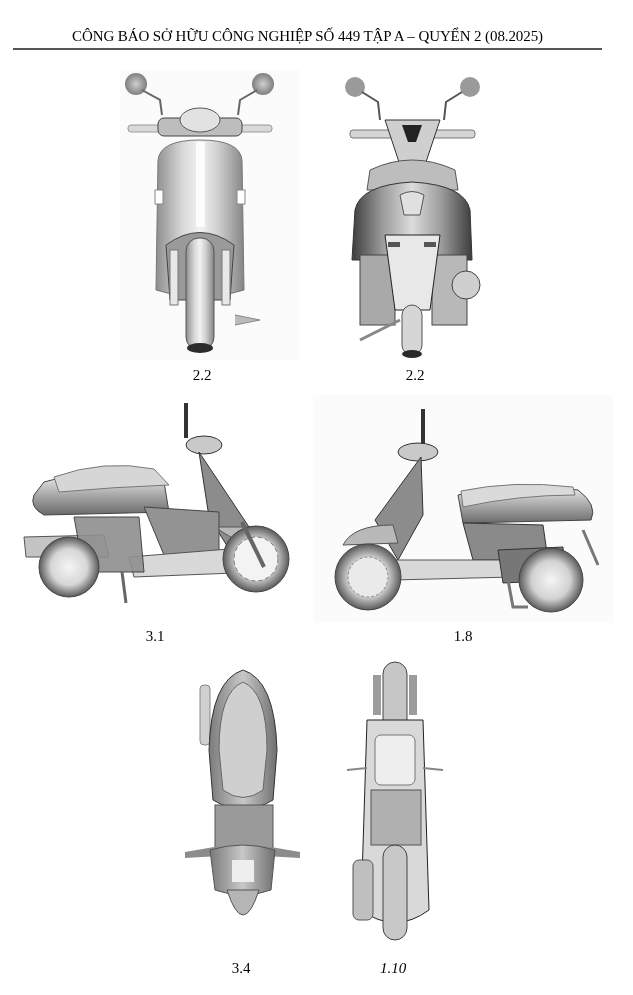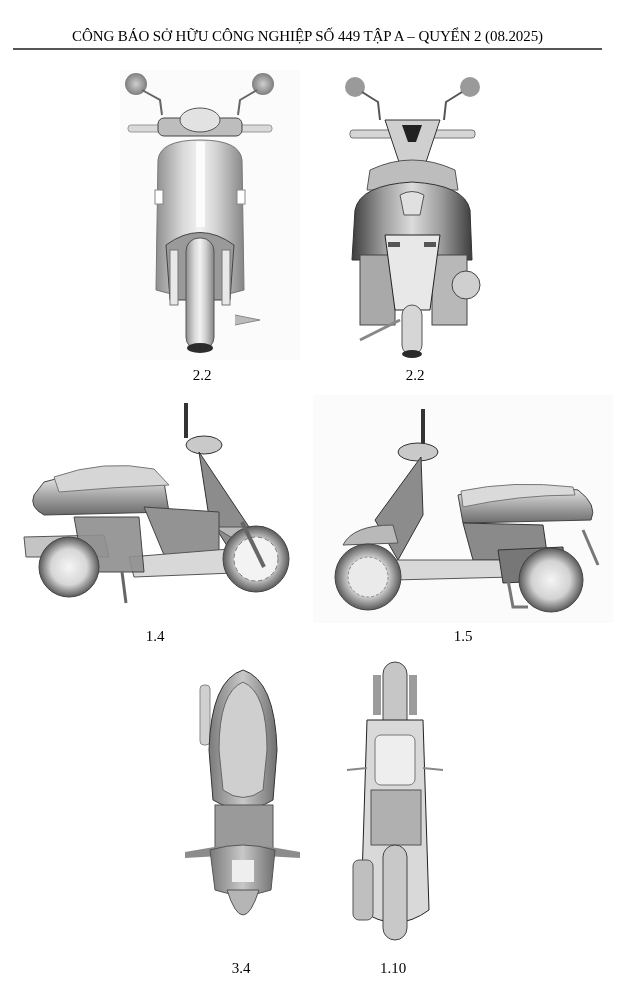--- a/index.html
+++ b/index.html
@@ -116,21 +116,21 @@
     <path d="M115 160 L240 150 L245 175 L120 180 Z" fill="#d8d8d8" stroke="#555"></path>
     <path d="M10 140 L90 138 L95 160 L12 160 Z" fill="#c4c4c4" stroke="#555"></path>
     <path d="M60 120 L125 120 L130 175 L70 175 Z" fill="#8f8f8f" stroke="#333" opacity="0.9"></path>
     <circle cx="55" cy="170" r="30" fill="url(#gWheel)" stroke="#444"></circle>
     <circle cx="242" cy="162" r="33" fill="url(#gWheel)" stroke="#444"></circle>
     <circle cx="242" cy="162" r="22" fill="#f3f3f3" stroke="#777" stroke-dasharray="4 3"></circle>
     <path d="M228 125 L250 170" stroke="#666" stroke-width="4"></path>
     <path d="M108 175 L112 206" stroke="#666" stroke-width="3"></path>
   </svg>
 </div>
-<div class="caption" style="left:125px; top:628px;">1.4</div>
+<div class="caption" style="left:125px; top:628px;">3.1</div>
 
 <div class="figure panel-bg" style="left:313px; top:395px; width:300px; height:228px;">
   <svg viewBox="0 0 300 228">
     <defs>
       <linearGradient id="gSideV2" x1="0" y1="0" x2="0" y2="1">
         <stop offset="0" stop-color="#efefef"></stop>
           <stop offset="0.5" stop-color="#ababab"></stop>
         <stop offset="1" stop-color="#6c6c6c"></stop>
       </linearGradient>
       <radialGradient id="gWheel2">
@@ -148,21 +148,21 @@
     <path d="M150 128 L230 130 L235 165 L160 165 Z" fill="#8a8a8a" stroke="#333"></path>
     <path d="M70 165 L200 165 L200 182 L80 185 Z" fill="#d8d8d8" stroke="#555"></path>
     <path d="M185 155 L250 152 L252 185 L190 188 Z" fill="#777" stroke="#333"></path>
     <circle cx="55" cy="182" r="33" fill="url(#gWheel2)" stroke="#444"></circle>
     <circle cx="55" cy="182" r="20" fill="#eaeaea" stroke="#888" stroke-dasharray="3 2"></circle>
     <circle cx="238" cy="185" r="32" fill="url(#gWheel2)" stroke="#444"></circle>
     <path d="M270 135 L285 170" stroke="#777" stroke-width="3"></path>
     <path d="M195 185 L200 212 L215 212" stroke="#777" stroke-width="3" fill="none"></path>
   </svg>
 </div>
-<div class="caption" style="left:433px; top:628px;">1.5</div>
+<div class="caption" style="left:433px; top:628px;">1.8</div>
 
 <div class="figure" style="left:175px; top:660px; width:135px; height:282px;">
   <svg viewBox="0 0 135 282">
     <defs>
       <linearGradient id="gTop" x1="0" x2="1">
         <stop offset="0" stop-color="#7a7a7a"></stop>
           <stop offset="0.5" stop-color="#c8c8c8"></stop>
         <stop offset="1" stop-color="#6f6f6f"></stop>
       </linearGradient>
     </defs>
@@ -186,13 +186,13 @@
     <rect x="64" y="15" width="8" height="40" fill="#9c9c9c"></rect>
     <path d="M22 60 L78 60 L84 250 Q50 275 16 250 Z" fill="#d9d9d9" stroke="#222"></path>
     <rect x="30" y="75" width="40" height="50" rx="6" fill="#eeeeee" stroke="#777"></rect>
     <path d="M2 110 L22 108" stroke="#888" stroke-width="2"></path>
     <path d="M98 110 L78 108" stroke="#888" stroke-width="2"></path>
     <rect x="26" y="130" width="50" height="55" fill="#a7a7a7" stroke="#333" opacity="0.8"></rect>
     <rect x="38" y="185" width="24" height="95" rx="12" fill="#c8c8c8" stroke="#444"></rect>
     <rect x="8" y="200" width="20" height="60" rx="6" fill="#bfbfbf" stroke="#555"></rect>
   </svg>
 </div>
-<div class="caption" style="left:363px; top:960px;">1.10</div>
+<div class="caption" style="left:363px; top:960px;font-style:italic;">1.10</div>
 
 </body></html>

